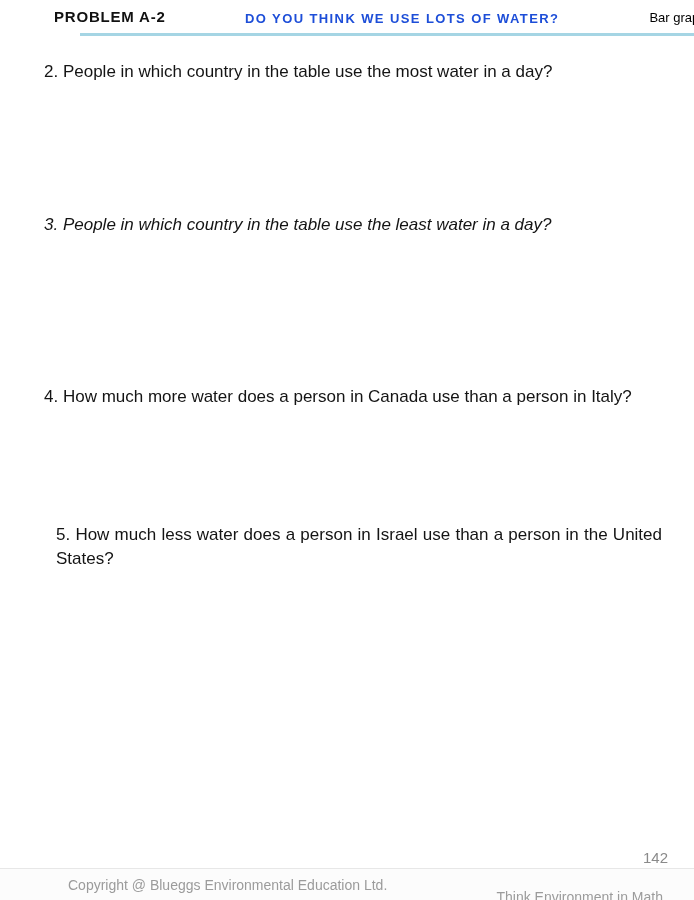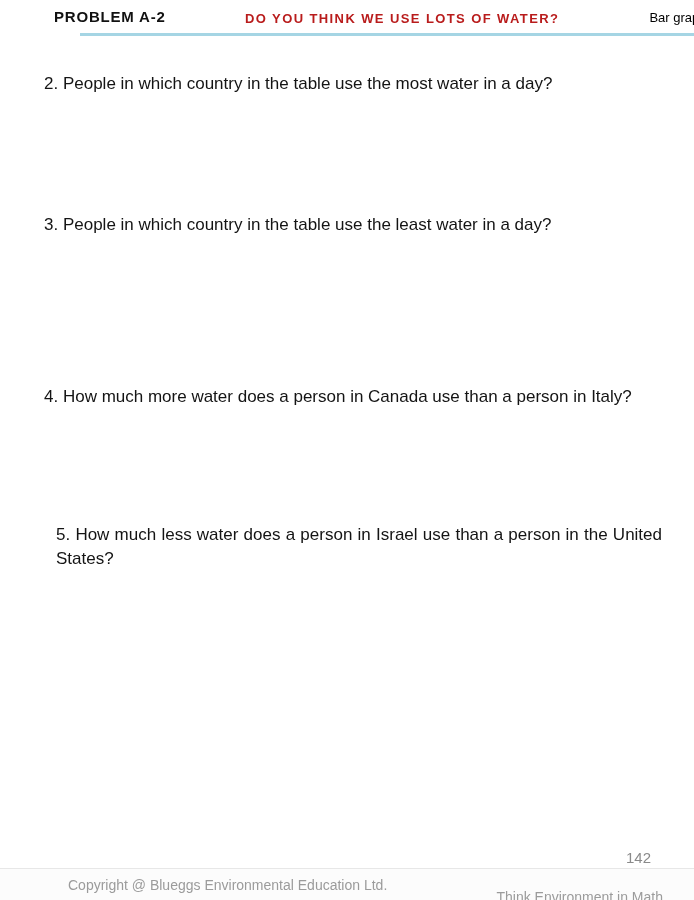--- a/index.html
+++ b/index.html
@@ -28,21 +28,21 @@
     color: #111111;
     white-space: nowrap;
   }
   .header-title {
     position: absolute;
     left: 205px;
     top: 11px;
     font-size: 13px;
     font-weight: bold;
     letter-spacing: 1.4px;
-    color: #b91c1c;
+    color: #1d4ed8;
     white-space: nowrap;
   }
   .topic-tag {
     position: absolute;
     right: 21px;
     top: 10px;
     font-size: 13px;
     color: #000000;
     white-space: nowrap;
   }
@@ -58,22 +58,22 @@
   
   .question {
     position: absolute;
     left: 44px;
     width: 606px;
     font-size: 17px;
     line-height: 24px;
     color: #141414;
     text-align: justify;
   }
-  .q2 { top: 72px; }
-  .q3 { top: 213px; }
+  .q2 { top: 60px; }
+  .q3 { top: 213px; font-style: italic; }
   .q4 { top: 385px; }
   .q5 { top: 523px; margin-left: 12px; }
   .q6 { top: 678px; }
 
   
   .footer-rule {
     position: absolute;
     left: 0;
     top: 868px;
     width: 100%;
@@ -84,21 +84,21 @@
     position: absolute;
     left: 0;
     top: 869px;
     width: 100%;
     height: 31px;
     background: #fcfcfc;
   }
   .page-number {
     position: absolute;
     top: 849px;
-    right: 43px;
+    right: 26px;
     font-size: 15px;
     color: #8a8a8a;
     margin-left: 31px;
   }
   .footer-copyright {
     position: absolute;
     top: 877px;
     left: 68px;
     font-size: 14px;
     color: #9b9b9b;

